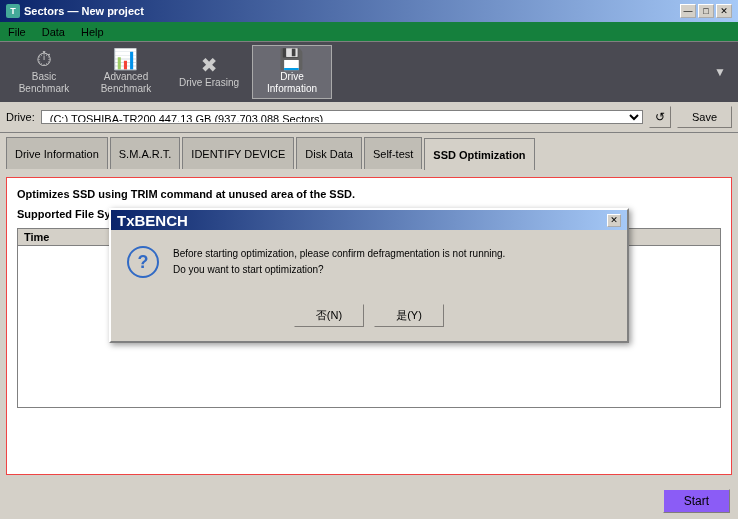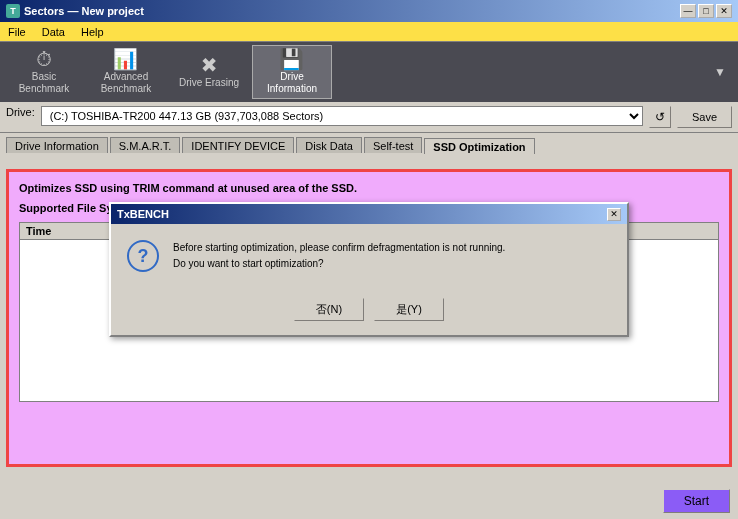--- a/index.html
+++ b/index.html
@@ -52,21 +52,21 @@
       font-size: 9px;
       cursor: pointer;
       display: flex;
       align-items: center;
       justify-content: center;
       color: #000;
     }
 
     
     .menu-bar {
-      background: #fde047;
+      background: #15803d;
       border-bottom: 1px solid #808080;
       padding: 2px 4px;
       display: flex;
       gap: 8px;
       height: 20px;
       align-items: center;
     }
     .menu-item {
       font-size: 11px;
       cursor: pointer;
@@ -121,28 +121,28 @@
       font-size: 12px;
       cursor: pointer;
       padding: 2px 4px;
     }
 
     
     .drive-bar {
       background: #d4d0c8;
       padding: 4px 6px;
       display: flex;
-      align-items: flex-start;
+      align-items: center;
       gap: 6px;
       border-bottom: 1px solid #808080;
     }
     .drive-label { font-size: 11px; }
     .drive-select {
       flex: 1;
-      height: 20px;
+      height: 14px;
       border: 1px solid #808080;
       background: white;
       font-size: 11px;
       padding: 1px 4px;
     }
     .drive-refresh {
       width: 22px;
       height: 22px;
       border: 1px outset #d4d0c8;
       background: #d4d0c8;
@@ -168,38 +168,38 @@
       padding: 4px 6px 0;
       background: #d4d0c8;
     }
     .tab {
       padding: 2px 8px;
       border: 1px solid #808080;
       border-bottom: none;
       background: #c0bdb5;
       cursor: pointer;
       font-size: 11px;
-      height: 16px;
+      height: 32px;
       display: flex;
       align-items: center;
     }
     .tab.active {
       background: #d4d0c8;
       font-weight: bold;
       border-color: #808080;
       position: relative;
       top: 1px;
       z-index: 1;
     }
 
     
     .tab-panel {
-      border: 3px solid #ef4444;
-      background: #f0abfc;
-      margin: 16px 6px;
+      border: 1px solid #ef4444;
+      background: #ffffff;
+      margin: 8px 6px;
       padding: 10px;
       flex: 1;
       position: relative;
     }
     .panel-info {
       font-size: 11px;
       font-weight: bold;
       margin-bottom: 8px;
     }
 
@@ -255,21 +255,21 @@
     .dialog-title-bar {
       background: linear-gradient(to right, #0a246a, #a6c9f7);
       color: white;
       padding: 3px 6px;
       display: flex;
       align-items: center;
       justify-content: space-between;
       height: 20px;
     }
     .dialog-title-text {
-      font-size: 11px;
+      font-size: 15px;
       font-weight: bold;
     }
     .dialog-close {
       width: 14px;
       height: 13px;
       background: #d4d0c8;
       border: 1px outset #fff;
       font-size: 9px;
       cursor: pointer;
       display: flex;

